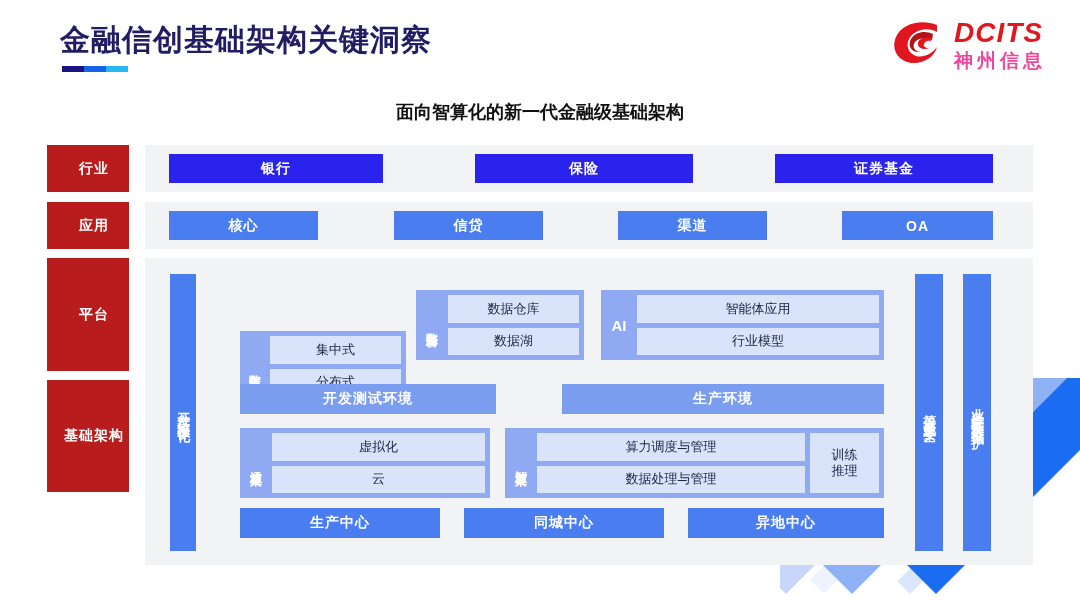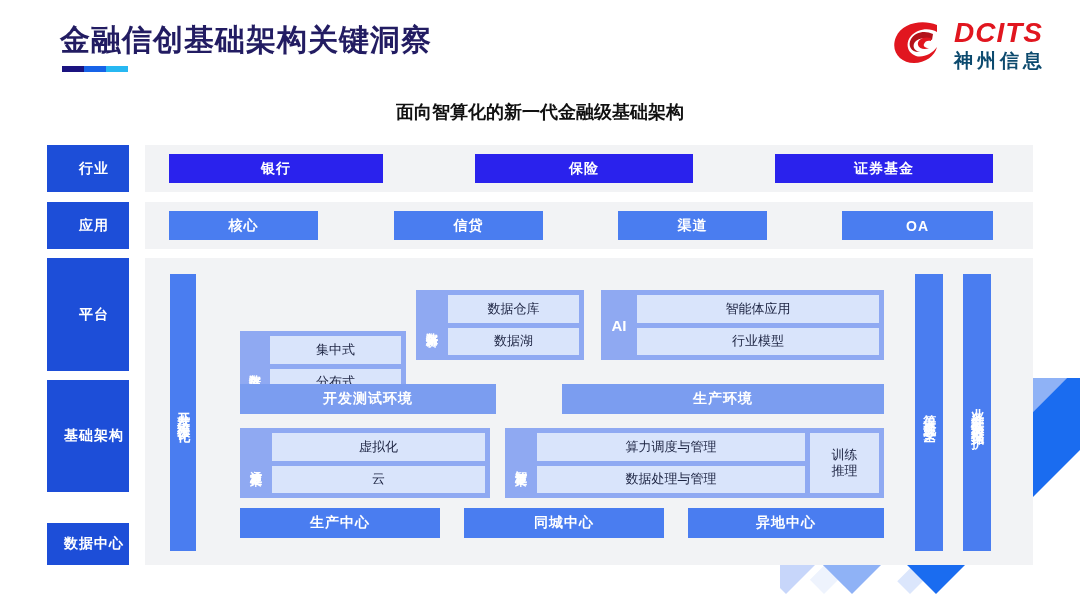--- a/index.html
+++ b/index.html
@@ -50,34 +50,34 @@
   .title-rule { position: absolute; left: 62px; top: 66px; display: flex; }
   .title-rule i { display: block; height: 6px; }
   .tr1 { width: 22px; background: #1b1380; }
   .tr2 { width: 22px; background: #1763e8; }
   .tr3 { width: 22px; background: #27b8f2; }
 
   .logo { position: absolute; right: 34px; top: 18px; display: flex; align-items: center; gap: 8px; }
   .logo-mark { width: 54px; height: 52px; position: relative; }
   .logo-text { display: flex; flex-direction: column; line-height: 1; }
   .logo-en { font-size: 28px; font-weight: bold; color: #e1161f; letter-spacing: 1px; font-style: italic; }
-  .logo-cn { font-size: 19px; font-weight: bold; color: #0c4a6e; letter-spacing: 4px; margin-top: 4px; }
+  .logo-cn { font-size: 19px; font-weight: bold; color: #ec4899; letter-spacing: 4px; margin-top: 4px; }
 
   .subtitle {
     position: absolute; left: 0; top: 100px; width: 1080px;
     text-align: center; font-size: 18px; font-weight: bold; color: #111111;
     z-index: 3;
   }
 
   
   .diagram { position: absolute; left: 0; top: 140px; width: 1080px; height: 430px; z-index: 2; }
 
   .sidebar-cell {
     position: absolute; left: 47px; width: 82px;
-    background: #1d4ed8; color: #ffffff;
+    background: #b91c1c; color: #ffffff;
     display: flex; align-items: center; justify-content: center;
     font-size: 14px; font-weight: bold; letter-spacing: 1px; padding-left: 12px;
   }
 
   .panel { position: absolute; background: #f2f3f5; }
 
   .pill {
     position: absolute;
     display: flex; align-items: center; justify-content: center;
     color: #ffffff; font-weight: bold; letter-spacing: 1px;
@@ -168,21 +168,20 @@
   </div>
 
   <div class="subtitle">面向智算化的新一代金融级基础架构</div>
 
   <div class="diagram">
 
     <div class="sidebar-cell" style="top:5px;height:47px;">行业</div>
     <div class="sidebar-cell" style="top:62px;height:47px;">应用</div>
     <div class="sidebar-cell" style="top:118px;height:113px;">平台</div>
     <div class="sidebar-cell" style="top:240px;height:112px;">基础架构</div>
-    <div class="sidebar-cell" style="top:383px;height:42px;">数据中心</div>
 
     <div class="panel" style="left:145px;top:5px;width:888px;height:47px;"></div>
     <div class="pill pill-industry" style="left:169px;top:14px;width:214px;height:29px;">银行</div>
     <div class="pill pill-industry" style="left:475px;top:14px;width:218px;height:29px;">保险</div>
     <div class="pill pill-industry" style="left:775px;top:14px;width:218px;height:29px;">证券基金</div>
 
     <div class="panel" style="left:145px;top:62px;width:888px;height:47px;"></div>
     <div class="pill pill-app" style="left:169px;top:71px;width:149px;height:29px;">核心</div>
     <div class="pill pill-app" style="left:394px;top:71px;width:149px;height:29px;">信贷</div>
     <div class="pill pill-app" style="left:618px;top:71px;width:149px;height:29px;">渠道</div>

